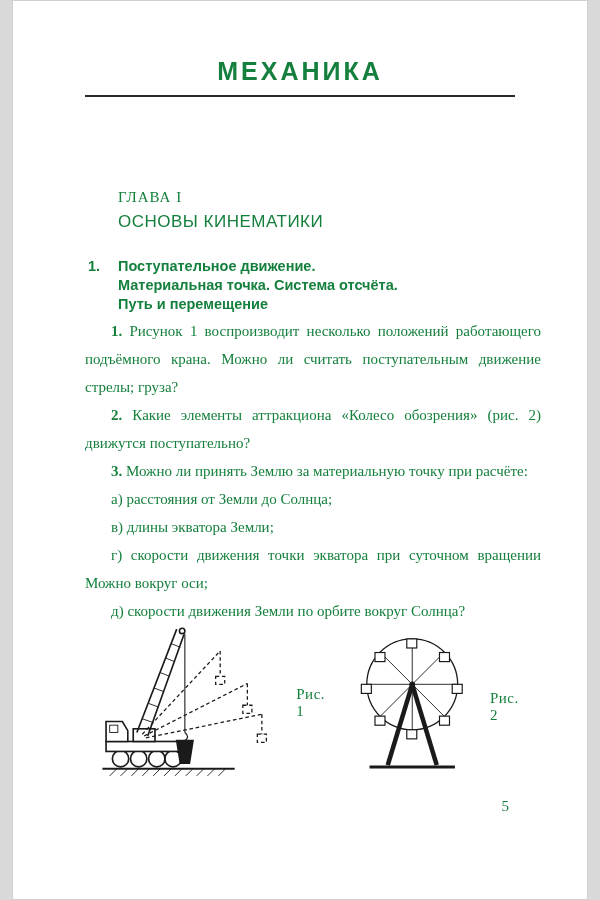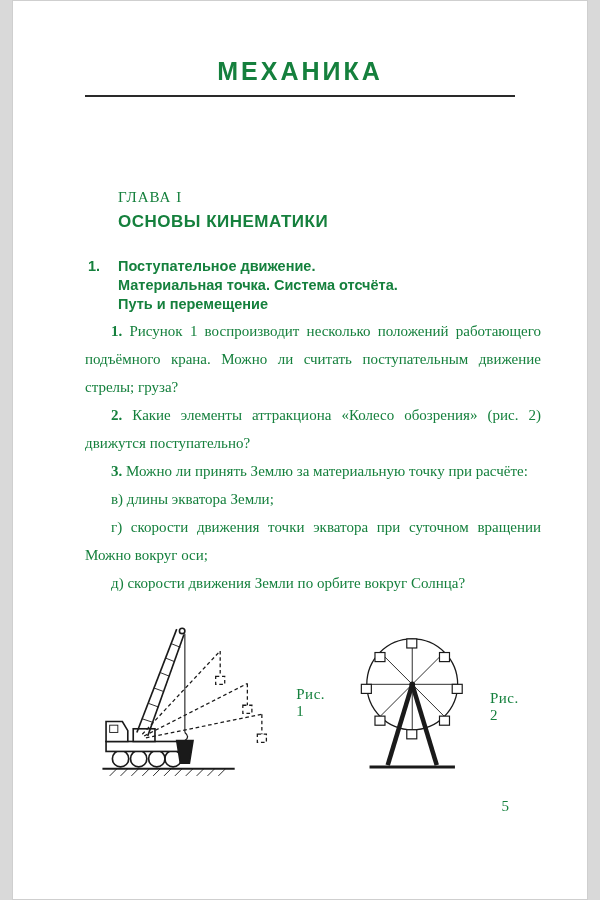--- a/index.html
+++ b/index.html
@@ -18,21 +18,21 @@
     border-top:2px solid #2a2a2a;
   }
   .chapter-label {
     position:absolute; top:188px; left:105px;
     font-family:Liberation Serif, serif; font-size:15px;
     letter-spacing:1px; font-weight:400;
   }
   .chapter-title {
     position:absolute; top:211px; left:105px;
     font-family:"Liberation Sans", sans-serif; font-size:17px;
-    font-weight:700; letter-spacing:0.5px;
+    font-weight:400; letter-spacing:0.5px;
   }
   .section {
     position:absolute; top:256px; left:75px; right:72px;
     display:flex; font-family:"Liberation Sans", sans-serif;
     font-size:14.5px; font-weight:700; line-height:19px;
   }
   .sec-num { width:30px; flex:0 0 30px; }
   .body-text {
     position:absolute; top:316px; left:72px; width:456px;
     font-size:15px; line-height:28px; text-align:justify;
@@ -65,20 +65,21 @@
       <span style="display:block">Поступательное движение.</span>
       <span style="display:block">Материальная точка. Система отсчёта.</span>
       <span style="display:block">Путь и перемещение</span>
     </span>
   </div>
 
   <div class="body-text">
     <p><span class="pnum">1.</span> <span>Рисунок 1 воспроизводит несколько положений работающего подъёмного крана. Можно ли считать поступательным движение стрелы; груза?</span></p>
     <p><span class="pnum">2.</span> <span>Какие элементы аттракциона «Колесо обозрения» (рис. 2) движутся поступательно?</span></p>
     <p><span class="pnum">3.</span> <span>Можно ли принять Землю за материальную точку при расчёте:</span></p>
+    <p>а) расстояния от Земли до Солнца;</p>
     <p>в) длины экватора Земли;</p>
     <p>г) скорости движения точки экватора при суточном вращении Можно вокруг оси;</p>
     <p>д) скорости движения Земли по орбите вокруг Солнца?</p>
   </div>
 
   <div class="figures">
 
     <figure>
       <svg viewBox="0 0 220 200" width="209" height="190">
         <g stroke="#1a1a1a" fill="none" stroke-width="1.8">

